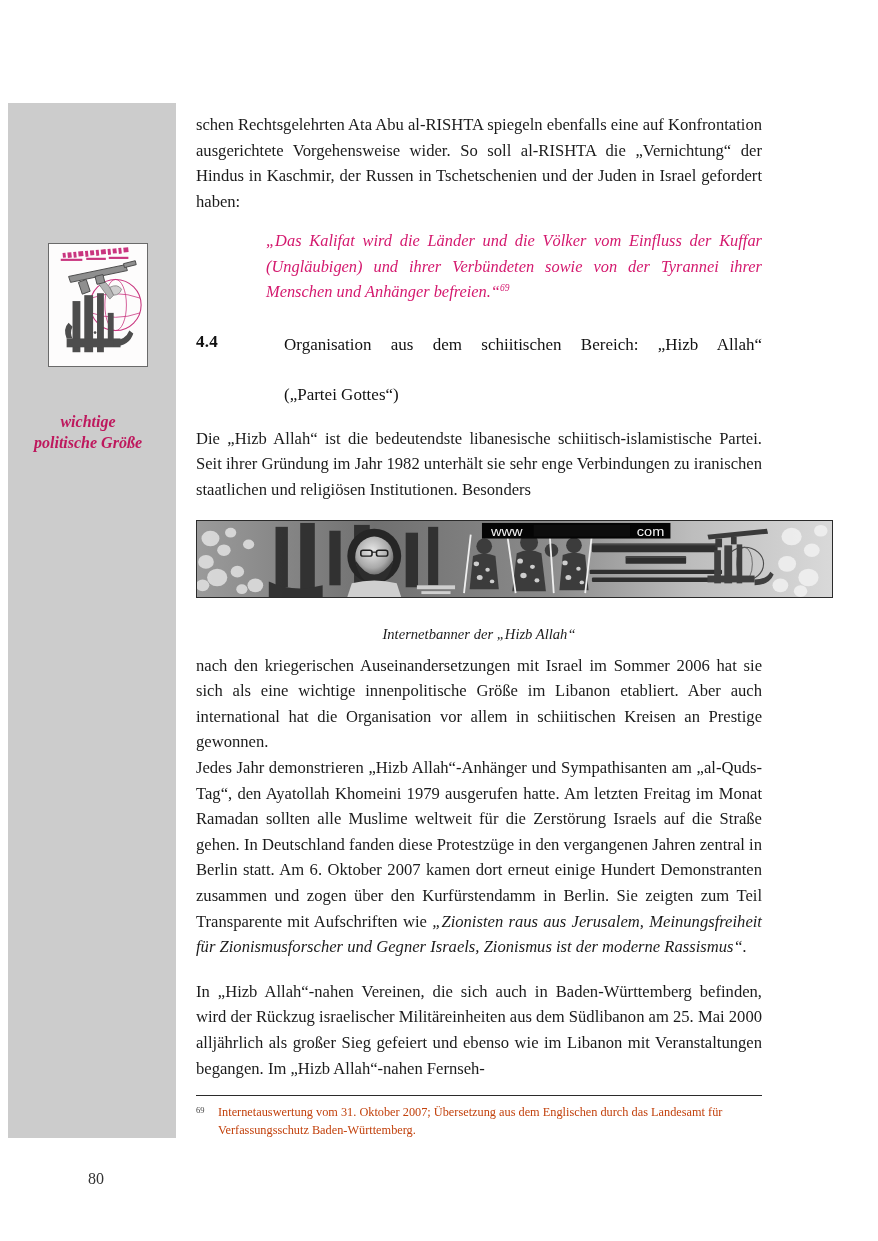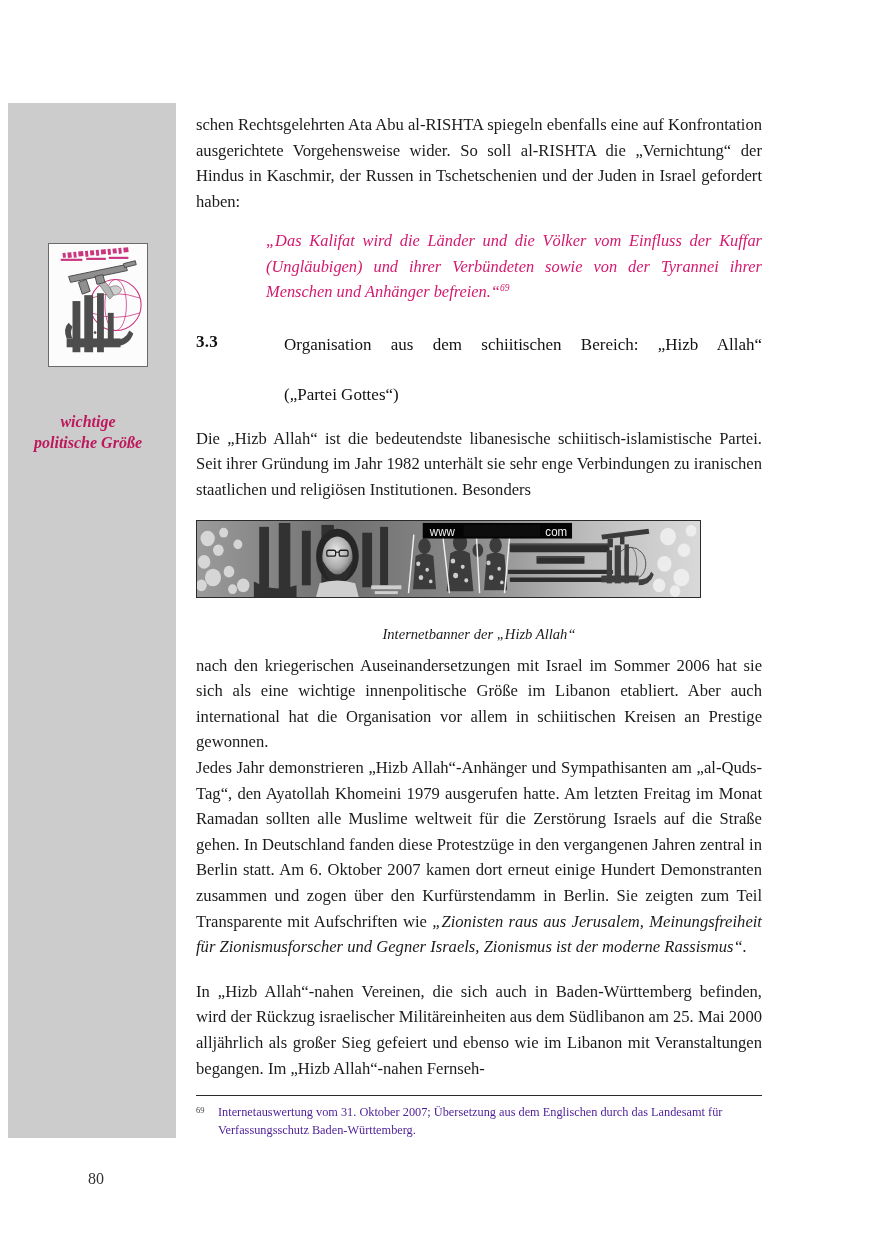--- a/index.html
+++ b/index.html
@@ -128,21 +128,21 @@
   .para-gap { height: 19px; }
   .para-gap-small { height: 10px; }
 
   
   figure#banner-figure {
     margin: 17px 0 0 0;
     padding: 0;
   }
   #banner-image {
     position: relative;
-    width: 505px;
+    width: 637px;
     height: 78px;
     border: 1.5px solid #2b2b2b;
     box-sizing: border-box;
     overflow: hidden;
     background: #d8d8d8;
   }
   #banner-image svg { display: block; width: 100%; height: 100%; }
   figcaption#banner-caption {
     margin-top: 28px;
     text-align: center;
@@ -171,21 +171,21 @@
   #footnote-marker {
     flex: 0 0 22px;
     font-size: 8.5px;
     color: #444;
     padding-top: 2px;
   }
   #footnote-text {
     flex: 1;
     font-size: 12.3px;
     line-height: 18px;
-    color: #4c1d95;
+    color: #c2410c;
     text-align: left;
   }
 </style>
 </head>
 <body>
 
 <div id="margin-column"></div>
 
 <div id="margin-emblem">
   <svg viewBox="0 0 100 124" preserveAspectRatio="none">
@@ -247,21 +247,21 @@
 
 <div id="content">
 
   <p class="body">schen Rechtsgelehrten Ata Abu al-RISHTA spiegeln ebenfalls eine auf Konfrontation ausgerichtete Vorgehensweise wider. So soll al-RISHTA die „Vernichtung“ der Hindus in Kaschmir, der Russen in Tschetschenien und der Juden in Israel gefordert haben:</p>
 
   <blockquote class="quote-block">
     <p><span>„Das Kalifat wird die Länder und die Völker vom Einfluss der Kuffar (Ungläubigen) und ihrer Verbündeten sowie von der Tyrannei ihrer Menschen und Anhänger befreien.“</span><sup>69</sup></p>
   </blockquote>
 
   <div class="heading">
-    <div class="num">3.3</div>
+    <div class="num">4.4</div>
     <div class="title">
       <span class="line1">Organisation aus dem schiitischen Bereich: „Hizb Allah“</span>
       <span class="line2">(„Partei Gottes“)</span>
     </div>
   </div>
 
   <div class="para-gap"></div>
 
   <p class="body">Die „Hizb Allah“ ist die bedeutendste libanesische schiitisch-islamistische Partei. Seit ihrer Gründung im Jahr 1982 unterhält sie sehr enge Verbindungen zu iranischen staatlichen und religiösen Institutionen. Besonders</p>
 

